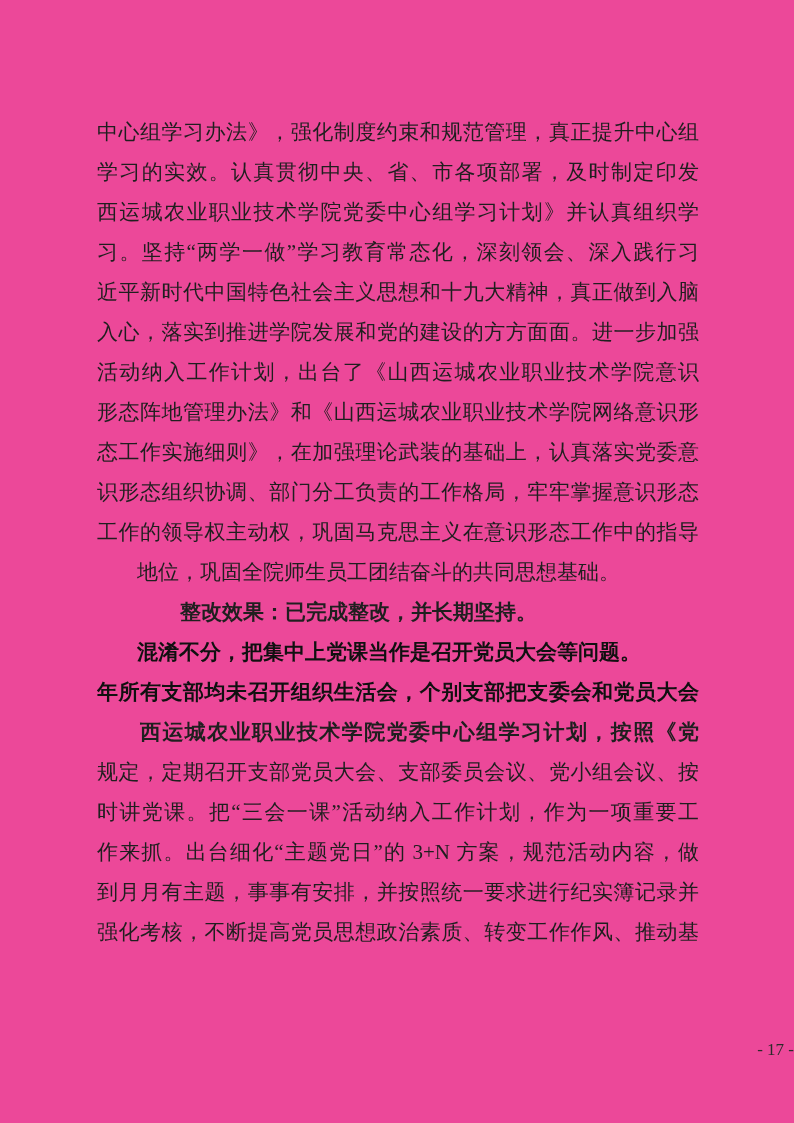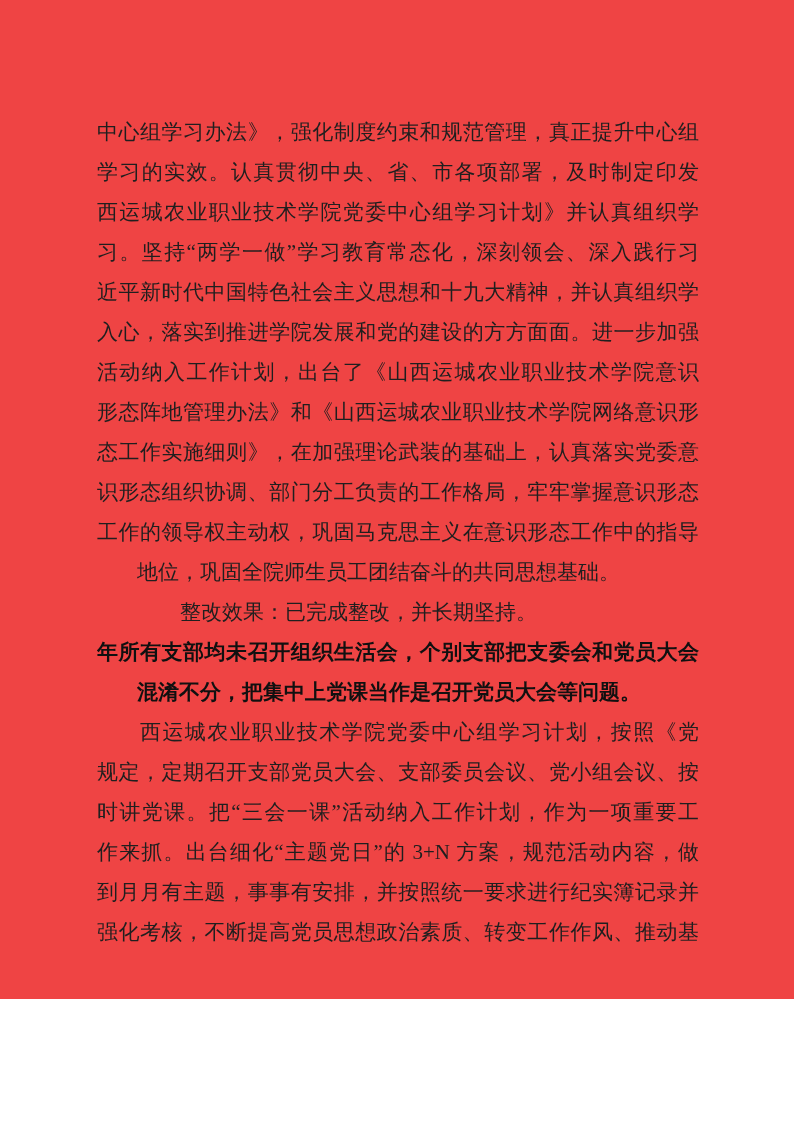--- a/index.html
+++ b/index.html
@@ -11,22 +11,22 @@
     height: 1123px;
     background: #ffffff;
     position: relative;
     font-family: "Liberation Serif", "DejaVu Serif", serif;
   }
   .page {
     position: absolute;
     left: 0;
     top: 0;
     width: 794px;
-    height: 999px;
-    background: #ef4444;
+    height: 1123px;
+    background: #ec4899;
     overflow: hidden;
   }
   .text-block {
     position: absolute;
     left: 97px;
     top: 112px;
     width: 602px;
   }
   .line {
     font-size: 21px;
@@ -38,20 +38,21 @@
     overflow: hidden;
     white-space: normal;
   }
   .line.nojust {
     text-align: left;
     text-align-last: left;
     margin-left: 40px;
   }
   .line.ind {
     text-indent: 43px;
+    font-weight: bold;
   }
   .line.bold {
     font-weight: 700;
     color: #101010;
   }
   .footer {
     position: absolute;
     left: 0;
     top: 1040px;
     width: 794px;
@@ -62,31 +63,31 @@
 </style>
 </head>
 <body>
 
 <div class="page">
   <div class="text-block">
       <div class="line">中心组学习办法》，强化制度约束和规范管理，真正提升中心组</div>
       <div class="line">学习的实效。认真贯彻中央、省、市各项部署，及时制定印发《山</div>
       <div class="line">西运城农业职业技术学院党委中心组学习计划》并认真组织学</div>
       <div class="line">习。坚持“两学一做”学习教育常态化，深刻领会、深入践行习</div>
-      <div class="line">近平新时代中国特色社会主义思想和十九大精神，并认真组织学</div>
+      <div class="line">近平新时代中国特色社会主义思想和十九大精神，真正做到入脑</div>
       <div class="line">入心，落实到推进学院发展和党的建设的方方面面。进一步加强</div>
       <div class="line">活动纳入工作计划，出台了《山西运城农业职业技术学院意识</div>
       <div class="line">形态阵地管理办法》和《山西运城农业职业技术学院网络意识形</div>
       <div class="line">态工作实施细则》，在加强理论武装的基础上，认真落实党委意</div>
       <div class="line">识形态组织协调、部门分工负责的工作格局，牢牢掌握意识形态</div>
       <div class="line">工作的领导权主动权，巩固马克思主义在意识形态工作中的指导</div>
       <div class="line nojust">地位，巩固全院师生员工团结奋斗的共同思想基础。</div>
       <div class="line ind nojust">整改效果：已完成整改，并长期坚持。</div>
+      <div class="line bold nojust">混淆不分，把集中上党课当作是召开党员大会等问题。</div>
       <div class="line bold">年所有支部均未召开组织生活会，个别支部把支委会和党员大会</div>
-      <div class="line bold nojust">混淆不分，把集中上党课当作是召开党员大会等问题。</div>
       <div class="line ind">西运城农业职业技术学院党委中心组学习计划，按照《党章》</div>
       <div class="line">规定，定期召开支部党员大会、支部委员会议、党小组会议、按</div>
       <div class="line">时讲党课。把“三会一课”活动纳入工作计划，作为一项重要工</div>
       <div class="line">作来抓。出台细化“主题党日”的 3+N 方案，规范活动内容，做</div>
       <div class="line">到月月有主题，事事有安排，并按照统一要求进行纪实簿记录并</div>
       <div class="line">强化考核，不断提高党员思想政治素质、转变工作作风、推动基</div>
     </div>
   <div class="footer">- 17 -</div>
 </div>
 

